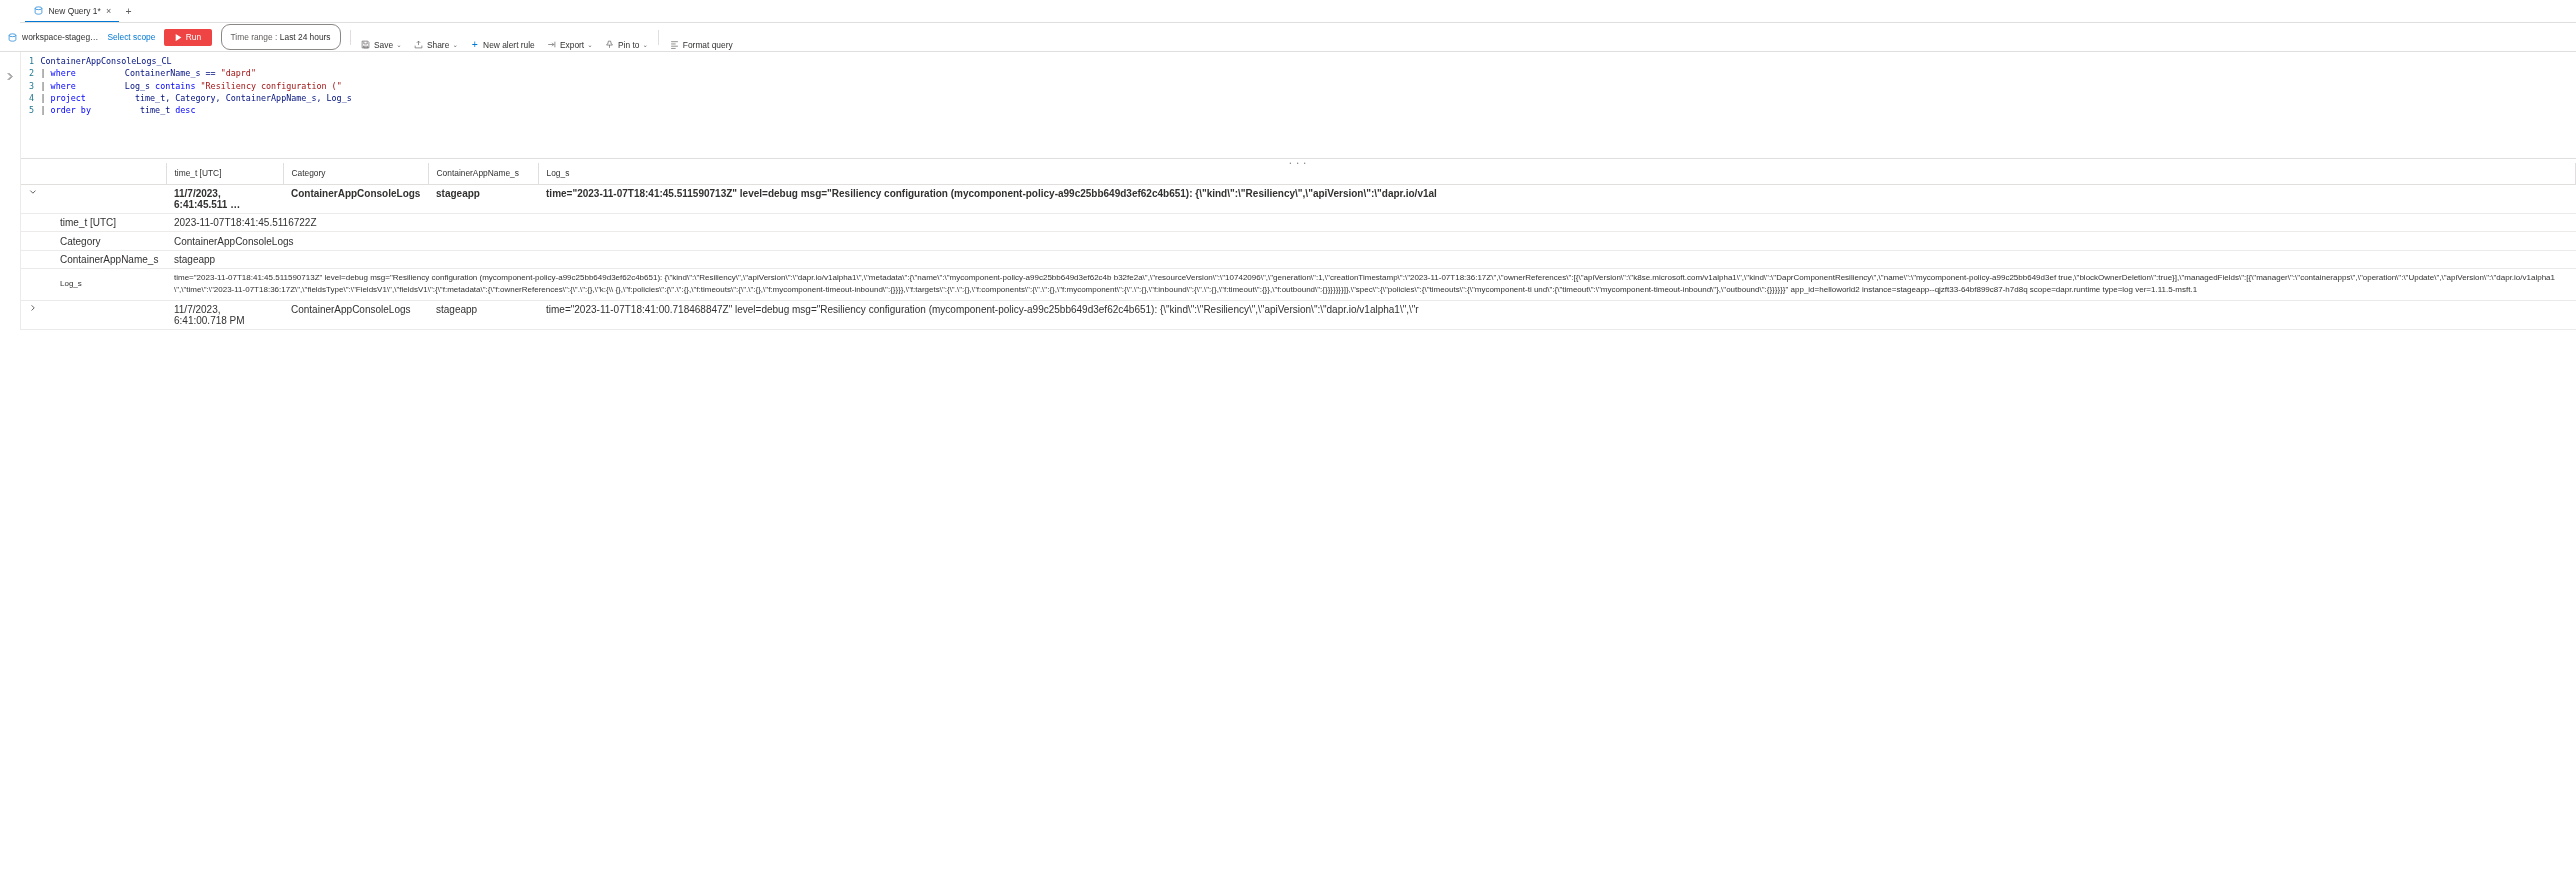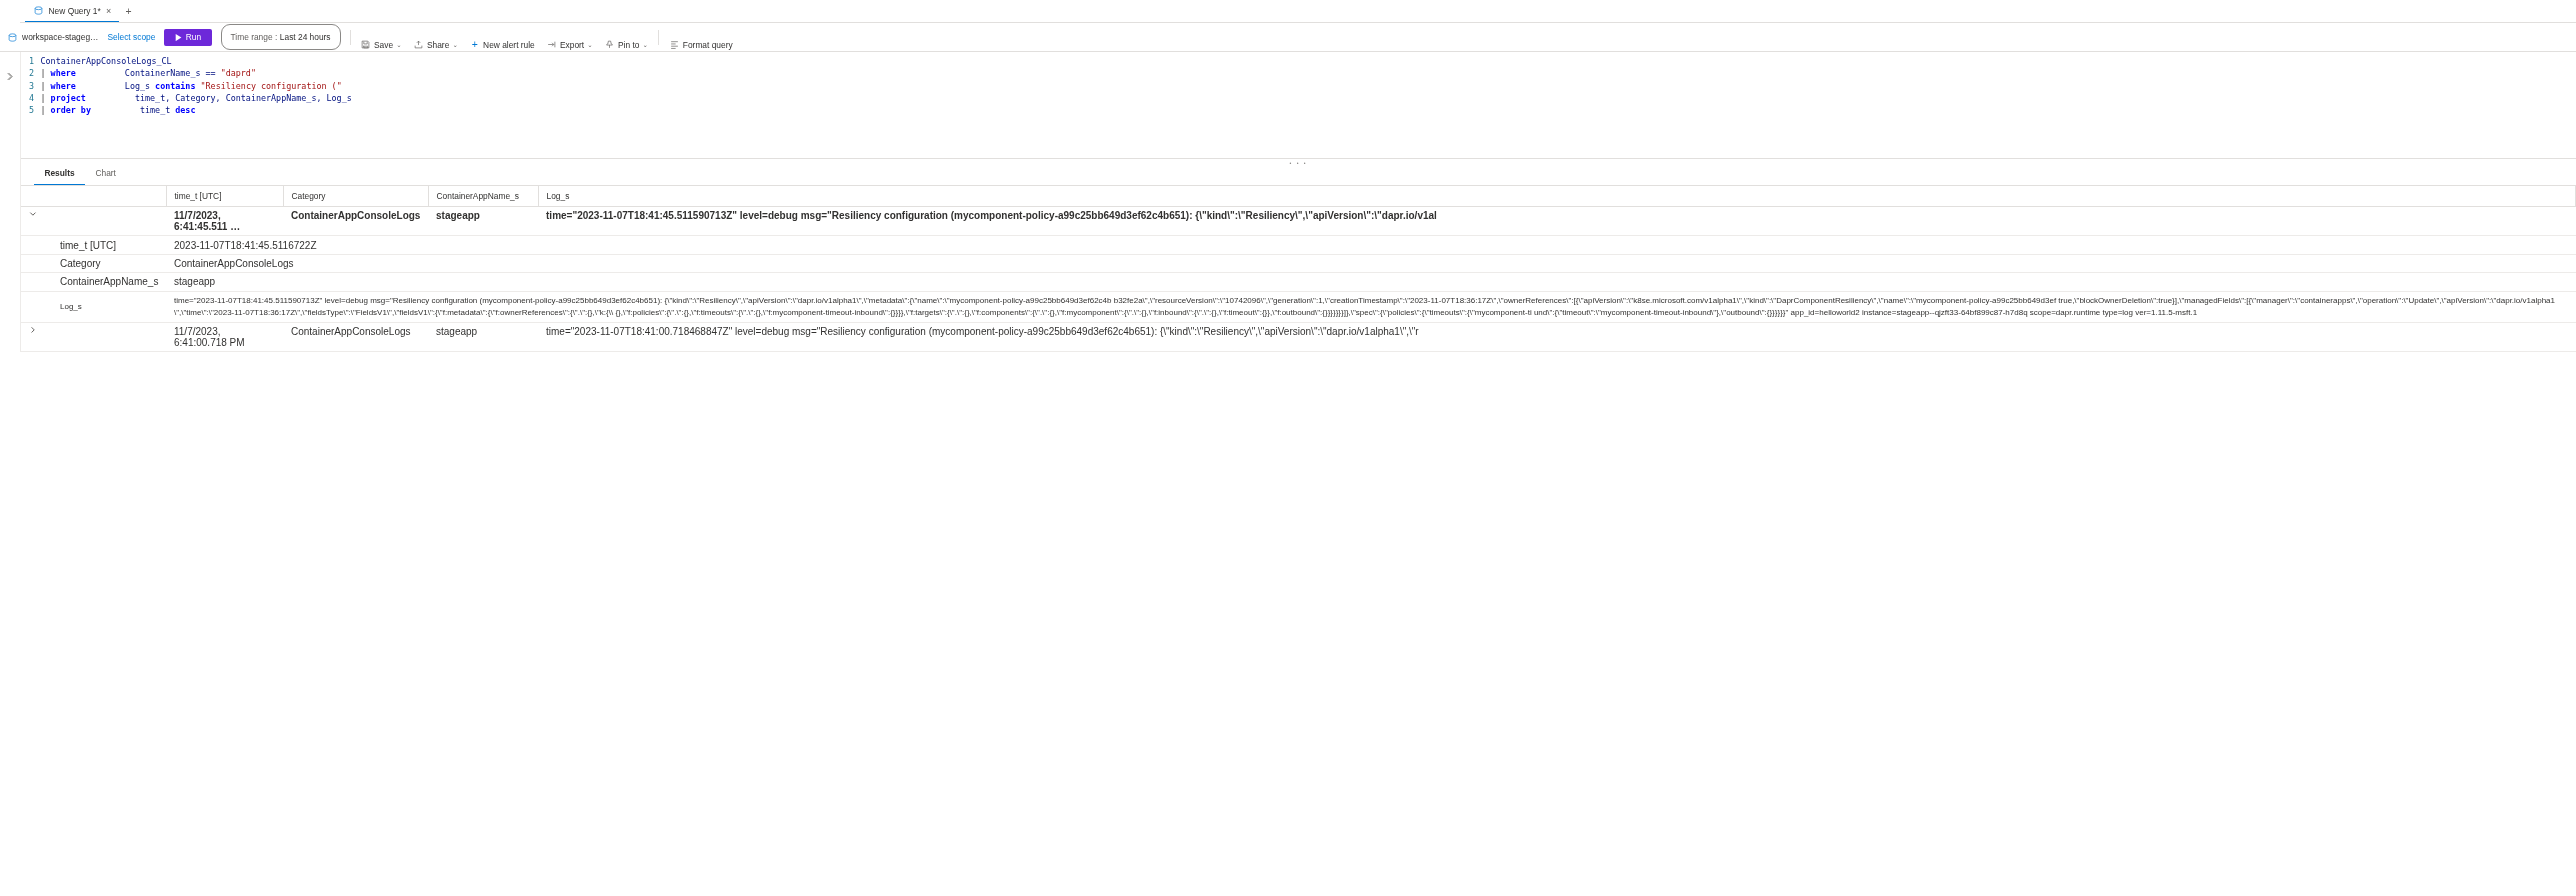--- a/index.html
+++ b/index.html
@@ -8,36 +8,36 @@
     .tab-bar { display: flex; align-items: center; border-bottom: 0.6px solid #e1dfdd; height: 23.4px; padding-left: 5.2px; margin-left: 20px; }
     .tab { display: flex; align-items: center; padding: 0 7.8px; height: 100%; gap: 5.2px; }
     .tab.active { border-bottom: 1.3px solid #0078d4; }
     .tab-icon { width: 10.4px; height: 10.4px; display: inline-flex; align-items: center; justify-content: center; color: #0078d4; }
     .tab-close { color: #605e5c; cursor: pointer; font-size: 9px; }
     .tab-add { padding: 0 6.5px; cursor: pointer; color: #605e5c; font-size: 10.4px; }
     
     .toolbar { display: flex; align-items: center; gap: 9px; padding: 3.9px 7.8px; border-bottom: 0.6px solid #e1dfdd; height: 29px; }
     .workspace { display: flex; gap: 3.9px; color: #323130; }
     .scope-link { color: #0078d4; cursor: pointer; }
-    .run-btn { background: #6d28d9; color: #fff; border: none; border-radius: 1.9px; padding: 3.2px 10.4px; display: flex; align-items: center; gap: 3.9px; cursor: pointer; font-size: 8.4px; }
+    .run-btn { background: #ef4444; color: #fff; border: none; border-radius: 1.9px; padding: 3.2px 10.4px; display: flex; align-items: center; gap: 3.9px; cursor: pointer; font-size: 8.4px; }
     .time-range { border: 0.6px solid #8a8886; border-radius: 9px; padding: 7px 9px; cursor: pointer; display: flex; align-items: center; gap: 2.6px; }
     .tool-item { display: flex; align-items: center; gap: 3.2px; cursor: pointer; color: #323130; padding: 2.6px 1.3px; margin-top: 15px; }
     .tool-icon { width: 10.4px; height: 10.4px; display: inline-flex; align-items: center; justify-content: center; }
     .chevron { font-size: 6.5px; color: #605e5c; }
     .divider { width: 0.6px; height: 14.3px; background: #e1dfdd; }
     
     .main-area { display: flex; }
     .side-toggle { width: 21px; display: flex; align-items: flex-start; justify-content: center; padding-top: 19.5px; border-right: 0.6px solid #edebe9; }
     .content { flex: 1; }
     
     .editor { padding: 2.6px 0; font-family: Consolas, monospace; font-size: 8.4px; line-height: 12.3px; }
     .editor-line { display: flex; }
     .line-num { width: 19.5px; text-align: right; padding-right: 6.5px; color: #237893; user-select: none; }
     .line-content { flex: 1; white-space: pre; }
-    .kw { color: #0000ff; font-weight: bold; }
+    .kw { color: #0000ff; }
     .str { color: #a31515; }
     .tbl { color: #001080; }
     .col { color: #001080; margin-left: 44px; }
     
     .resizer { height: 5.2px; border-top: 0.6px solid #e1dfdd; position: relative; cursor: row-resize; margin-top: 39px; }
     .resizer-dots { position: absolute; left: 50%; top: 1.3px; transform: translateX(-50%); letter-spacing: 1.9px; color: #8a8886; font-size: 5.2px; }
     
     .result-tabs { display: flex; border-bottom: 0.6px solid #e1dfdd; padding-left: 13px; }
     .result-tab { padding: 5.2px 10.4px; cursor: pointer; color: #605e5c; }
     .result-tab.active { border-bottom: 1.3px solid #0078d4; color: #323130; font-weight: 600; }
@@ -183,24 +183,20 @@
         <div class="editor-line">
           <div class="line-num">5</div>
           <div class="line-content"><span>| </span><span class="kw">order by</span><span class="col"> time_t </span><span class="kw">desc</span></div>
         </div>
       </div>
 
     <div class="resizer">
       <span class="resizer-dots">• • •</span>
     </div>
 
-    <div class="result-tabs">
-      <div class="result-tab active">Results</div>
-      <div class="result-tab">Chart</div>
-    </div>
 
     <table class="results-table">
       <thead>
         <tr>
           <th class="expand-cell"></th>
           <th style="width:117px;">time_t [UTC]</th>
           <th style="width:114px;">Category</th>
           <th style="width:110px;">ContainerAppName_s</th>
           <th>Log_s</th>
         </tr>

